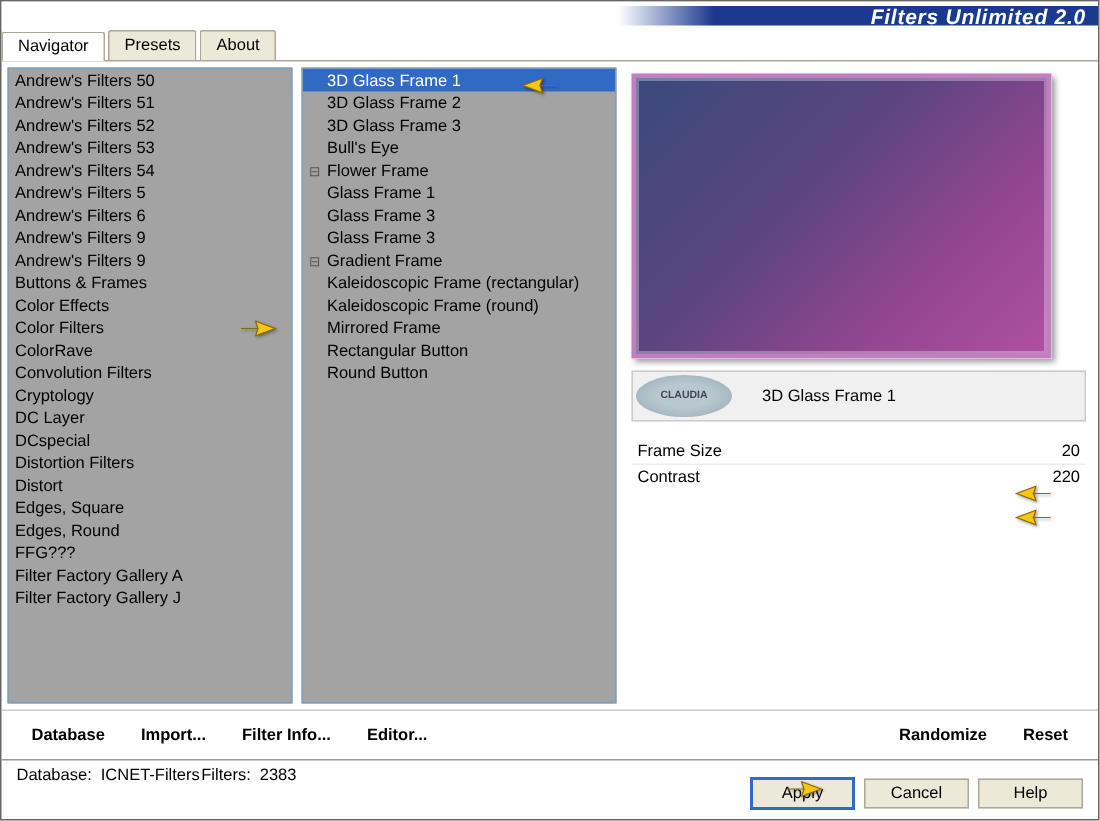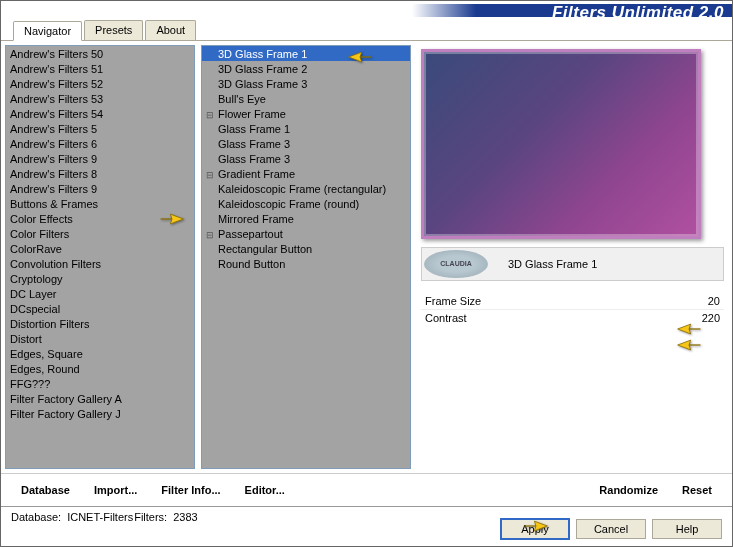--- a/index.html
+++ b/index.html
@@ -1,20 +1,20 @@
 <!DOCTYPE html>
 <html><head>
 <meta charset="utf-8">
 <style>
 * { margin: 0; padding: 0; box-sizing: border-box; font-family: Tahoma, Arial, sans-serif; font-size: 11px; }
 body { background: #fff; width: 733px; height: 547px; overflow: hidden; position: relative; border: 1px solid #666; }
 .header { height: 19px; background: #fff; position: relative; }
 .header-band { position: absolute; right: 0; top: 3px; height: 13px; width: 320px; background: linear-gradient(90deg, #fff 0%, #1a3a8f 20%, #1a3a8f 100%); }
-.title { position: absolute; right: 8px; top: 2px; font-style: italic; font-weight: bold; font-size: 17px; color: #fff; letter-spacing: 0.5px; }
-.tabs { display: flex; border-bottom: 1px solid #aca899; padding-left: 12px; height: 21px; text-align: center; }
+.title { position: absolute; right: 8px; top: 2px; font-style: italic; font-weight: bold; font-size: 14px; color: #fff; letter-spacing: 0.5px; }
+.tabs { display: flex; border-bottom: 1px solid #aca899; padding-left: 0; height: 21px; text-align: center; }
 .tab { padding: 3px 10px; border: 1px solid #aca899; border-bottom: none; background: #ece9d8; margin-right: 2px; cursor: pointer; border-radius: 2px 2px 0 0; }
 .tab.active { background: #fff; border-bottom: 1px solid #fff; position: relative; top: 1px; }
 .main { display: flex; height: 432px; padding: 4px; gap: 6px; }
 .list-box { border: 1px solid #7f9db9; background: #a3a3a3; overflow-y: scroll; overflow-x: hidden; }
 .cat-list { width: 190px; }
 .filter-list { width: 210px; }
 .list-item { padding: 1px 4px; white-space: nowrap; cursor: pointer; height: 15px; line-height: 14px; }
 .list-item.selected { background: #316ac5; color: #fff; }
 .list-item.group::before { content: "⊟"; margin-right: 2px; font-size: 9px; color: #555; display: inline-block; width: 10px; }
 .list-item:not(.group) { padding-left: 16px; }
@@ -57,21 +57,20 @@
 <div class="main">
   <div class="list-box cat-list" id="cat-list">
       <div class="list-item">Andrew's Filters 50</div>
       <div class="list-item">Andrew's Filters 51</div>
       <div class="list-item">Andrew's Filters 52</div>
       <div class="list-item">Andrew's Filters 53</div>
       <div class="list-item">Andrew's Filters 54</div>
       <div class="list-item">Andrew's Filters 5</div>
       <div class="list-item">Andrew's Filters 6</div>
       <div class="list-item">Andrew's Filters 9</div>
-      <div class="list-item">Andrew's Filters 8</div>
       <div class="list-item">Andrew's Filters 9</div>
       <div class="list-item">Buttons &amp; Frames</div>
       <div class="list-item">Color Effects</div>
       <div class="list-item">Color Filters</div>
       <div class="list-item">ColorRave</div>
       <div class="list-item">Convolution Filters</div>
       <div class="list-item">Cryptology</div>
       <div class="list-item">DC Layer</div>
       <div class="list-item">DCspecial</div>
       <div class="list-item">Distortion Filters</div>
@@ -88,21 +87,20 @@
       <div class="list-item">3D Glass Frame 3</div>
       <div class="list-item">Bull's Eye</div>
       <div class="list-item group">Flower Frame</div>
       <div class="list-item">Glass Frame 1</div>
       <div class="list-item">Glass Frame 3</div>
       <div class="list-item">Glass Frame 3</div>
       <div class="list-item group">Gradient Frame</div>
       <div class="list-item">Kaleidoscopic Frame (rectangular)</div>
       <div class="list-item">Kaleidoscopic Frame (round)</div>
       <div class="list-item">Mirrored Frame</div>
-      <div class="list-item group">Passepartout</div>
       <div class="list-item">Rectangular Button</div>
       <div class="list-item">Round Button</div>
     </div>
   <div class="preview-area">
     <div class="preview-box"></div>
     <div class="filter-name-row">
       <div class="logo">CLAUDIA</div>
       <span>3D Glass Frame 1</span>
     </div>
     <div id="params">

